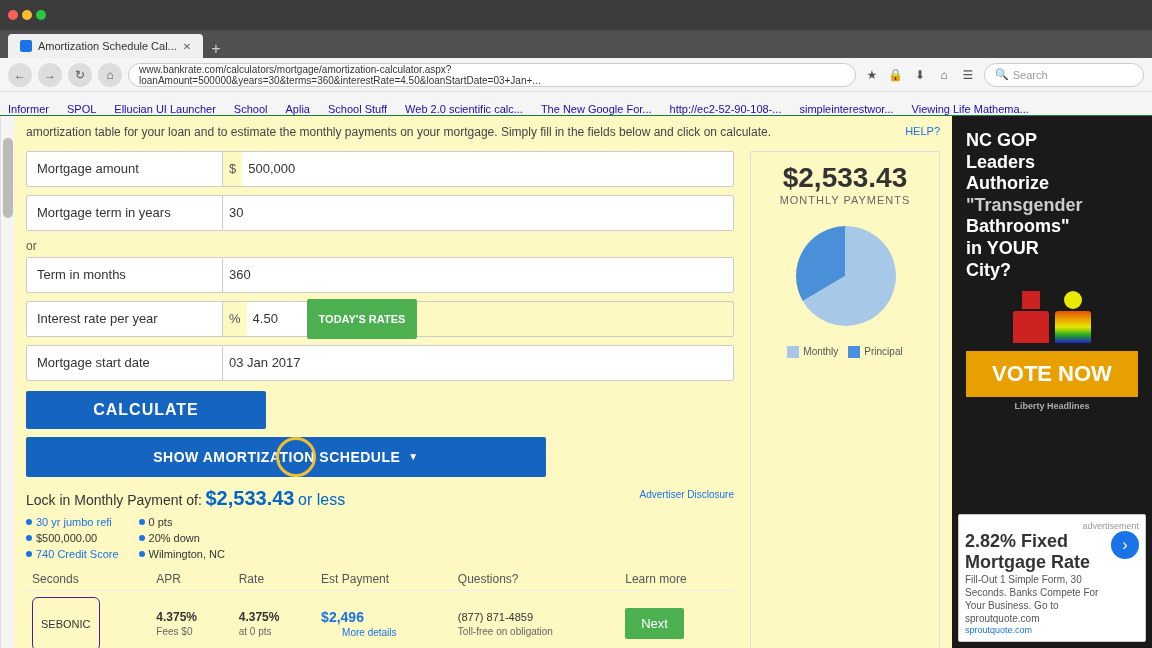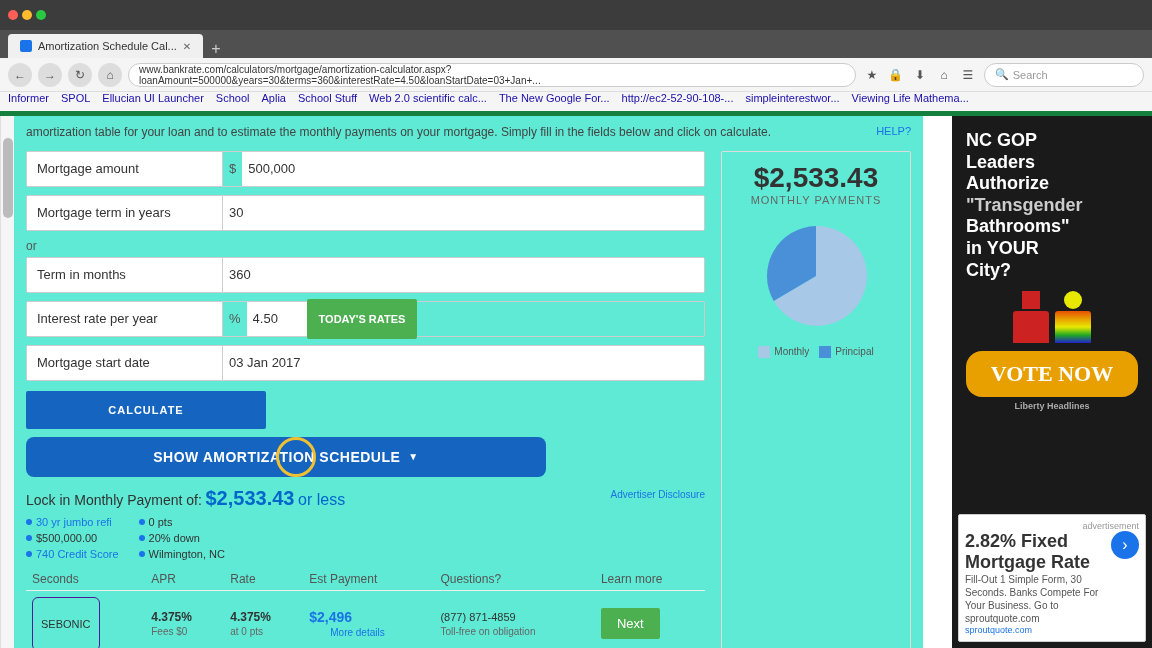--- a/index.html
+++ b/index.html
@@ -88,24 +88,24 @@
       font-size: 11px;
       color: #999;
       display: flex;
       align-items: center;
       gap: 4px;
     }
     .bookmarks-bar {
       background: #f5f5f5;
       height: 24px;
       display: flex;
-      align-items: flex-start;
+      align-items: flex-end;
       padding: 0 8px;
-      gap: 12px;
-      border-bottom: 5px solid #15803d;
+      gap: 18px;
+      border-bottom: 1px solid #15803d;
       font-size: 11px;
       color: #333;
       overflow: hidden;
     }
     .bookmark-item {
       white-space: nowrap;
       cursor: pointer;
       color: #1a0dab;
       text-decoration: none;
     }
@@ -131,33 +131,32 @@
       border-radius: 5px;
       margin: 2px auto;
       position: absolute;
       top: 20px;
       left: 2px;
     }
 
     
     .page-content {
       flex: 1;
-      background: #5eead4;
+      background: #fef9c3;
       padding: 8px 12px;
       overflow: hidden;
     }
 
     
     .ad-sidebar {
       width: 200px;
       background: #1a1a1a;
       padding: 6px;
       display: flex;
       flex-direction: column;
-      margin-left: 29px;
     }
     .ad-image {
       width: 100%;
       background: #1a1a1a;
       color: #fff;
       font-size: 14px;
       font-weight: bold;
       padding: 8px;
       flex: 1;
       position: relative;
@@ -179,24 +178,23 @@
     }
 
     
     .vote-btn {
       background: #e8a000;
       color: #fff;
       font-size: 22px;
       font-weight: bold;
       padding: 10px;
       text-align: center;
-      border-radius: 16px;
+      border-radius: 0;
       margin-top: 8px;
       cursor: pointer;
-      font-family: Liberation Serif, serif;
     }
     .vote-subtitle {
       font-size: 9px;
       color: #aaa;
       text-align: center;
       margin-top: 4px;
     }
 
     
     .bottom-ad {
@@ -305,38 +303,38 @@
       white-space: nowrap;
       margin-right: 6px;
     }
 
     .calculate-btn {
       background: #1565c0;
       color: #fff;
       border: none;
       width: 240px;
       height: 38px;
-      font-size: 11px;
+      font-size: 16px;
       font-weight: bold;
       border-radius: 2px;
       cursor: pointer;
       letter-spacing: 1px;
       display: block;
       margin: 10px 0 8px 0;
     }
 
     .show-schedule-btn {
       background: #1565c0;
       color: #fff;
       border: none;
       width: 520px;
       height: 40px;
       font-size: 14px;
       font-weight: bold;
-      border-radius: 8px;
+      border-radius: 2px;
       cursor: pointer;
       letter-spacing: 0.5px;
       display: flex;
       align-items: center;
       justify-content: center;
       gap: 8px;
       position: relative;
     }
     .show-schedule-btn::after {
       content: '▼';

